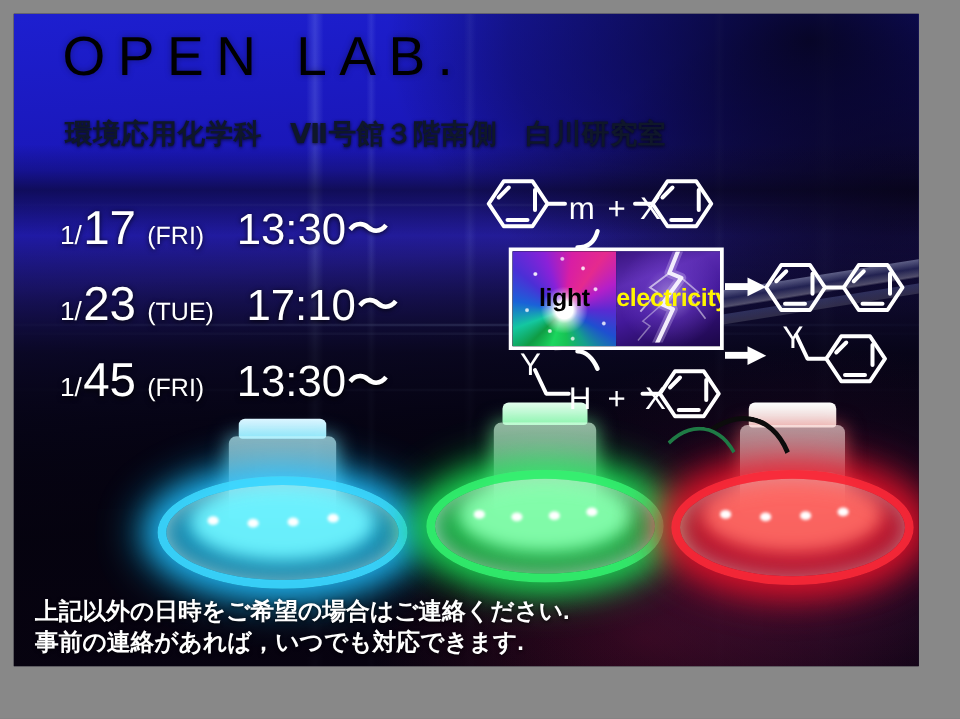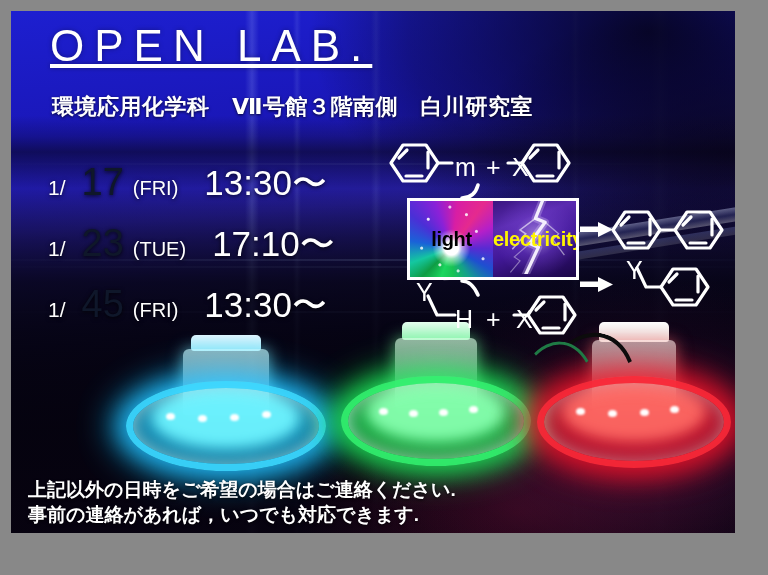--- a/index.html
+++ b/index.html
@@ -162,33 +162,32 @@
     border-radius: 50%;
   }
   .cable-green {
     position: absolute;
     border: 3px solid #1f7a45;
     border-color: #1f7a45 transparent transparent transparent;
     border-radius: 50%;
   }
 
   
-  .txt { position: absolute; color: #ffffff; }
+  .txt { position: absolute; color: #0f172a; }
 
   #title {
     left: 50px;
     top: 24px;
     font-size: 44px;
     font-weight: 300;
     letter-spacing: 10px;
-    color: #ffffff;
+    color: #000000;
     line-height: 1;
     white-space: nowrap;
     text-shadow: 0 0 5px rgba(0,0,0,.35);
-    text-decoration: underline;
   }
   #subtitle {
     left: 52px;
     top: 92px;
     font-size: 22px;
     font-weight: 700;
     letter-spacing: .5px;
     white-space: nowrap;
     text-shadow: 0 1px 3px rgba(0,0,0,.75);
   }
@@ -199,21 +198,21 @@
     display: flex;
     align-items: baseline;
     white-space: nowrap;
     text-shadow: 0 1px 4px rgba(0,0,0,.8);
   }
   #date-row-0 { top: 160px; }
   #date-row-1 { top: 221px; }
   #date-row-2 { top: 282px; }
 
   .d-month { font-size: 21px; font-weight: 400; color: #ffffff; }
-  .d-day   { font-size: 38px; font-weight: 400; color: #0f172a; margin-left: 16px; }
+  .d-day   { font-size: 38px; font-weight: 400; color: #ffffff; margin-left: 1px; }
   .d-dow   { font-size: 20px; font-weight: 400; color: #ffffff; margin-left: 9px; }
   .d-time  { font-size: 35px; font-weight: 400; color: #ffffff; margin-left: 26px; letter-spacing: 0px; }
 
   
   #notice {
     position: absolute;
     left: 28px;
     top: 478px;
     line-height: 1.30;
   }

